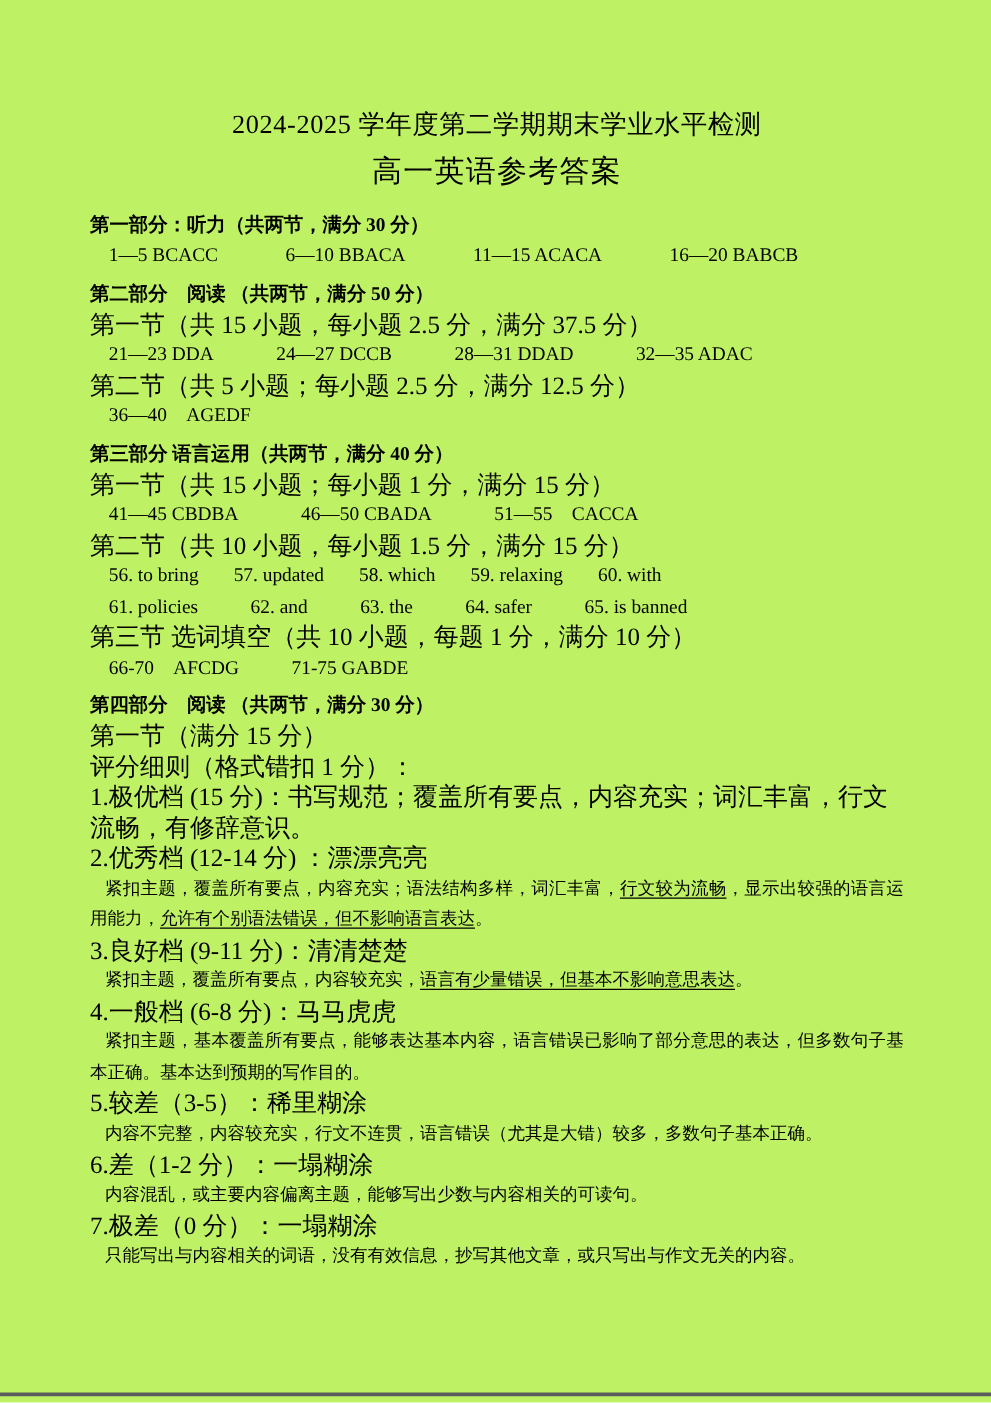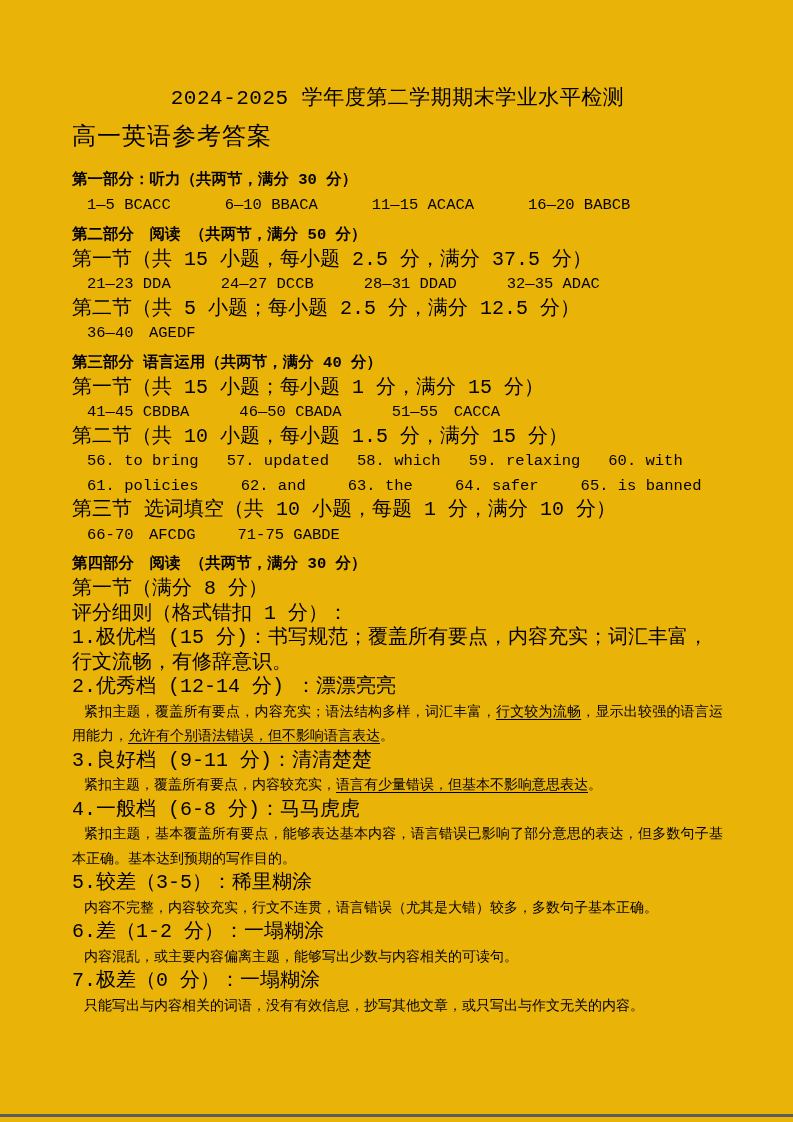--- a/index.html
+++ b/index.html
@@ -1,30 +1,31 @@
 <!DOCTYPE html>
 <html><head>
 <meta charset="utf-8">
 <style>
   html,body { margin:0; padding:0; background:#fff; }
   .page {
     position:relative;
     width:793px; height:1122px;
-    background:#eab308;
+    background:#bef264;
     color:#000;
-    font-family:Liberation Mono, monospace;
+    font-family:Liberation Serif, serif;
     overflow:hidden;
   }
   .content { padding:84px 70px 0 72px; }
   .title1 {
     text-align:center;
     font-size:21px; line-height:30px;
     letter-spacing:0.5px;
   }
   .title2 {
+    text-align:center;
     font-size:24px; line-height:36px;
     margin-top:6px;
     letter-spacing:1px;
   }
   .h {
     font-weight:bold;
     font-size:15.5px; line-height:25px;
     margin-top:5px;
   }
   .part1-h { margin-top:12px; }
@@ -104,21 +105,21 @@
       <span>64. safer</span>
       <span>65. is banned</span>
     </div>
     <div class="line">第三节 选词填空（共 10 小题，每题 1 分，满分 10 分）</div>
     <div class="ans g42">
       <span>66-70　AFCDG</span>
       <span>71-75 GABDE</span>
     </div>
 
     <div class="h">第四部分　阅读 （共两节，满分 30 分）</div>
-    <div class="line">第一节（满分 8 分）</div>
+    <div class="line">第一节（满分 15 分）</div>
     <div class="line">评分细则（格式错扣 1 分）：</div>
 
     <div class="line">1.极优档 (15 分)：书写规范；覆盖所有要点，内容充实；词汇丰富，行文流畅，有修辞意识。</div>
 
     <div class="line">2.优秀档 (12-14 分) ：漂漂亮亮</div>
     <div class="para"><span>紧扣主题，覆盖所有要点，内容充实；语法结构多样，词汇丰富，</span><span class="u">行文较为流畅</span><span>，显示出较强的语言运用能力，</span><span class="u">允许有个别语法错误，但不影响语言表达</span><span>。</span></div>
 
     <div class="line">3.良好档 (9-11 分)：清清楚楚</div>
     <div class="para"><span>紧扣主题，覆盖所有要点，内容较充实，</span><span class="u">语言有少量错误，但基本不影响意思表达</span><span>。</span></div>
 

